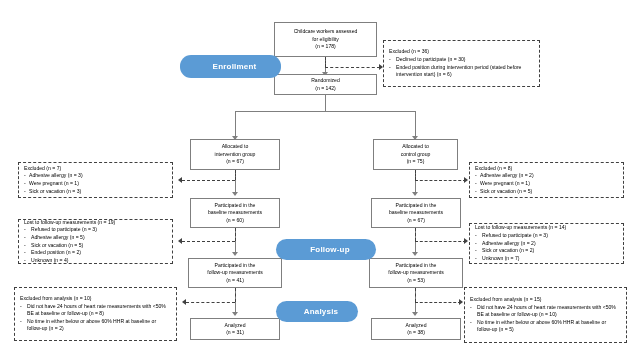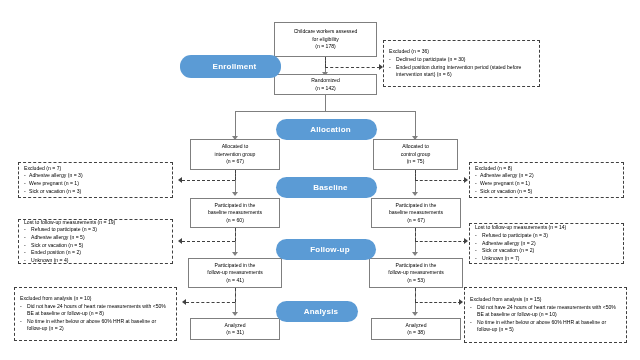--- a/index.html
+++ b/index.html
@@ -189,22 +189,20 @@
 
   <div class="dvline" style="left:235px; top:288px; height:14px;"></div>
   <div class="dhline" style="left:186px; top:302px; width:49px;"></div>
   <div class="arrow left" style="left:182px; top:299px;"></div>
 
   <div class="dvline" style="left:415px; top:288px; height:14px;"></div>
   <div class="dhline" style="left:415px; top:302px; width:46px;"></div>
   <div class="arrow right" style="left:459px; top:299px;"></div>
 
   <div class="stage" style="left:180px; top:55px; width:101px; height:23px;">Enrollment</div>
-  <div class="stage" style="left:276px; top:119px; width:101px; height:21px;">Allocation</div>
-  <div class="stage" style="left:276px; top:177px; width:101px; height:21px;">Baseline</div>
   <div class="stage" style="left:276px; top:239px; width:100px; height:21px;">Follow-up</div>
   <div class="stage" style="left:276px; top:301px; width:82px; height:21px;">Analysis</div>
 
   <div class="node" style="left:274px; top:22px; width:103px; height:35px;">
     <span class="ln">Childcare workers assessed</span>
     <span class="ln">for eligibility</span>
     <span class="ln">(n = 178)</span>
   </div>
 
   <div class="node" style="left:274px; top:74px; width:103px; height:21px;">

